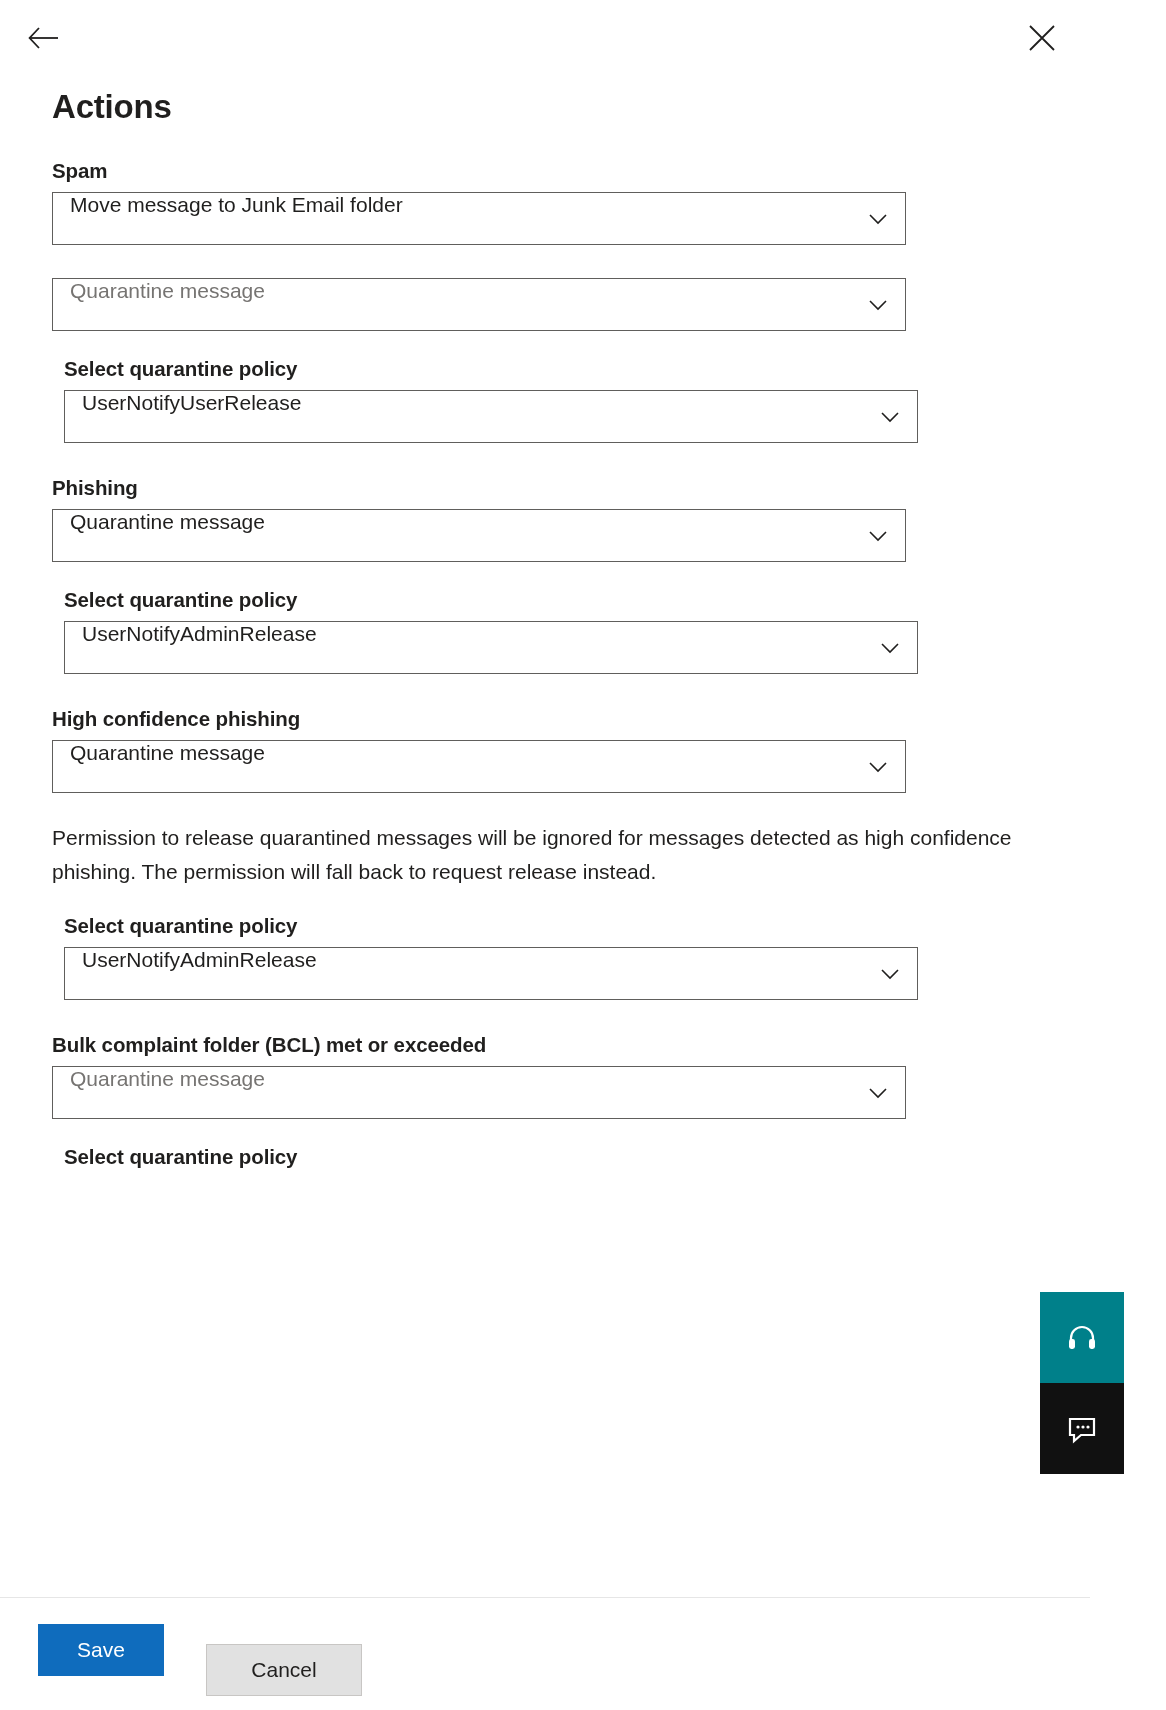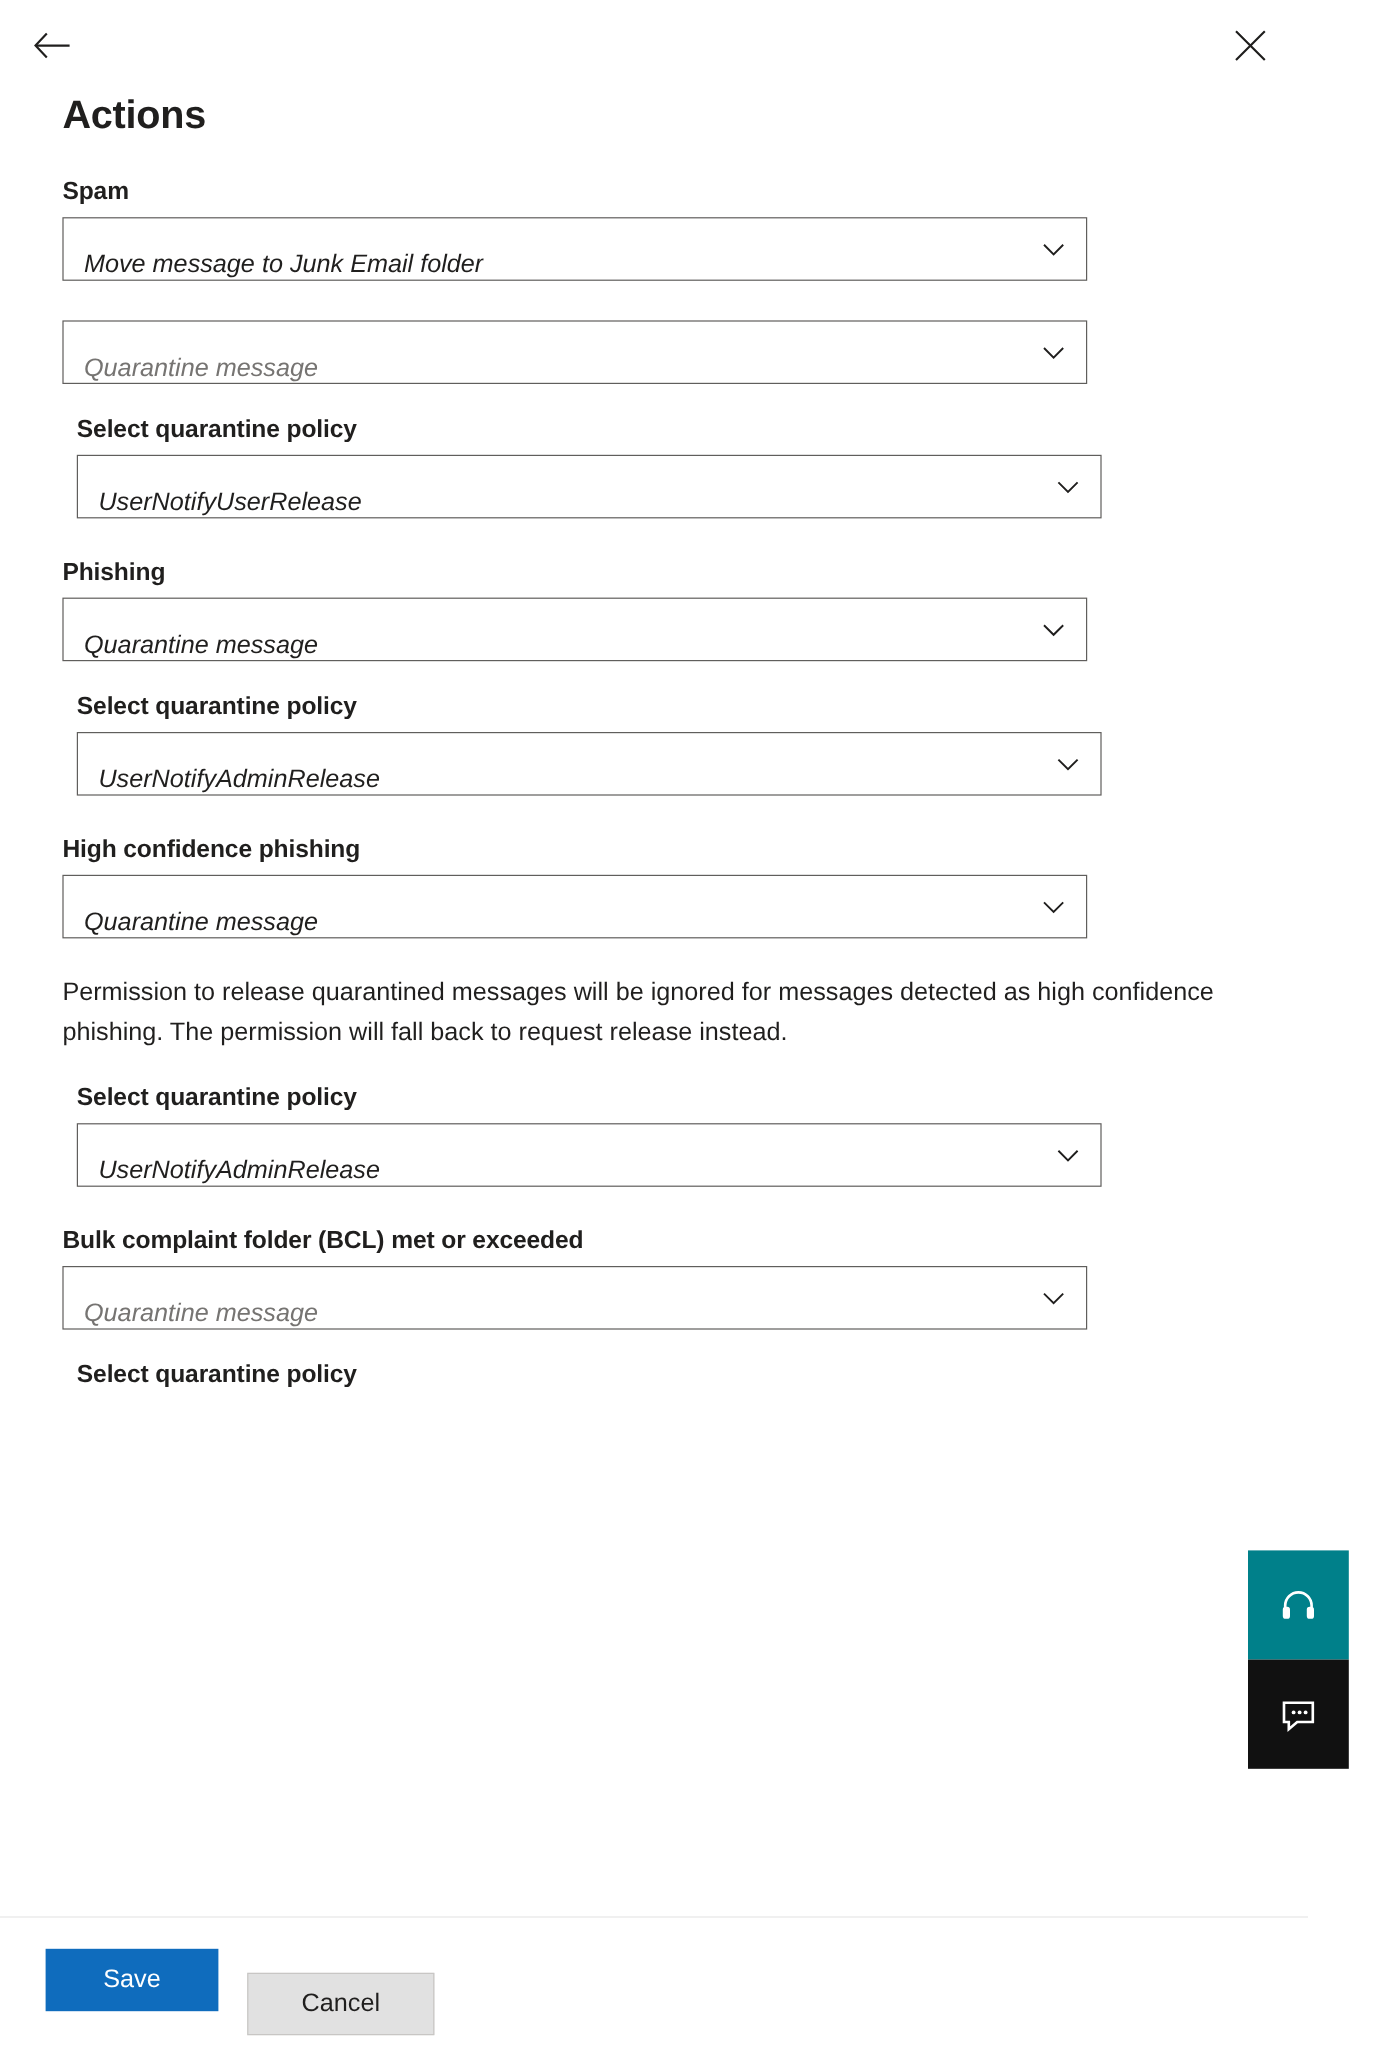--- a/index.html
+++ b/index.html
@@ -65,21 +65,21 @@
     top: 74px;
     width: 1090px;
     bottom: 0;
     overflow: hidden;
   }
 
   .page-title {
     font-size: 33px;
     font-weight: bold;
     color: #201f1e;
-    margin: 3px 0 0 52px;
+    margin: 14px 0 0 52px;
     letter-spacing: -0.2px;
   }
 
   .field {
     margin-top: 26px;
   }
   .field.level0 { margin-left: 52px; width: 854px; margin-top: 33px; }
   .field.level1 { margin-left: 64px; width: 854px; }
 
   .field-label {
@@ -90,23 +90,22 @@
     letter-spacing: -0.1px;
   }
 
   .dropdown {
     position: relative;
     height: 53px;
     border: 1px solid #605e5c;
     background: #ffffff;
     box-sizing: border-box;
     display: flex;
-    align-items: flex-end;
-    cursor: pointer;
-    font-style: italic;
+    align-items: flex-start;
+    cursor: pointer;
   }
   .dropdown .value {
     font-size: 21px;
     color: #201f1e;
     padding-left: 17px;
     white-space: nowrap;
     overflow: hidden;
     text-overflow: ellipsis;
   }
   .dropdown .value.placeholder {
@@ -143,21 +142,21 @@
     position: absolute;
     top: 26px;
     height: 52px;
     font-size: 21px;
     font-family: "Liberation Sans", sans-serif;
     border: 1px solid transparent;
     cursor: pointer;
   }
   .btn-primary {
     left: 38px;
-    width: 144px;
+    width: 126px;
     background: #0f6cbd;
     color: #ffffff;
   }
   .btn-secondary {
     left: 206px;
     width: 156px;
     background: #e1e1e1;
     color: #201f1e;
     border-color: #c8c6c4;
     margin-top: 20px;

